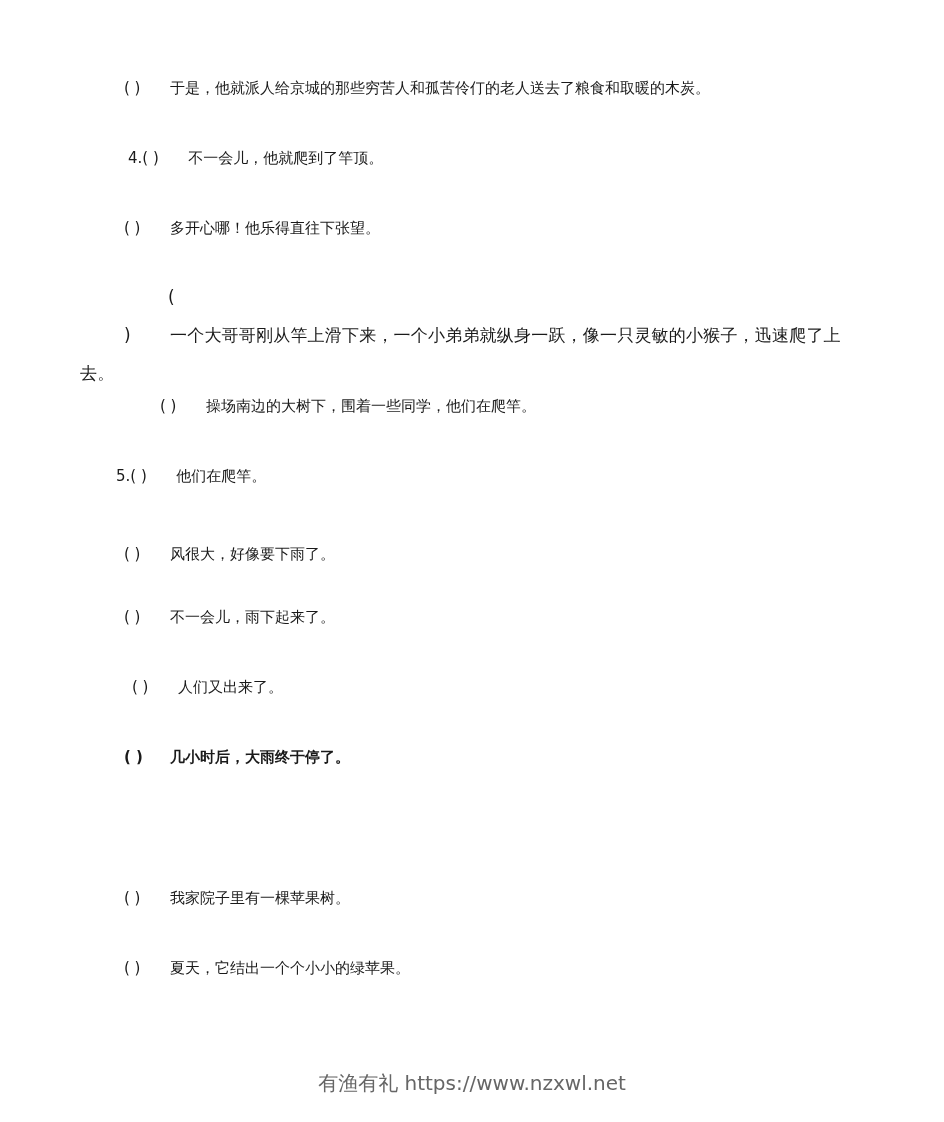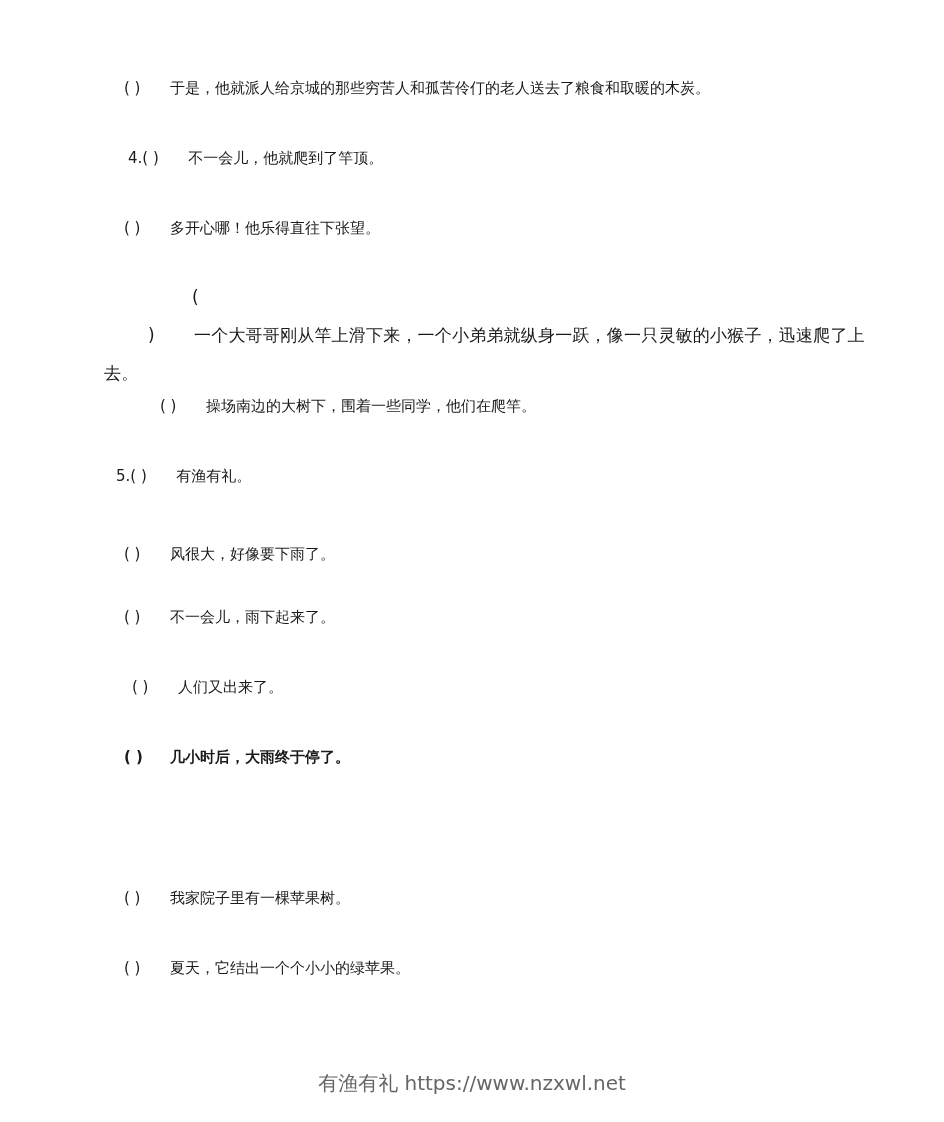--- a/index.html
+++ b/index.html
@@ -67,30 +67,30 @@
   </div>
 
   <div class="line" style="left:116px; top:146px;margin-left:12px;">
     <span class="num">4. </span><span class="paren">(   )</span><span>不一会儿，他就爬到了竿顶。</span>
   </div>
 
   <div class="line" style="left:124px; top:216px;">
     <span class="paren">(   )</span><span>多开心哪！他乐得直往下张望。</span>
   </div>
 
-  <div class="wrap-line" style="top:278px;margin-left:24px;">
+  <div class="wrap-line" style="top:278px;">
     <span class="paren" style="display:inline-block;width:46px;">(   )</span><span>一个大哥哥刚从竿上滑下来，一个小弟弟就纵身一跃，像一只灵敏的小猴子，迅速爬了上去。</span>
   </div>
 
   <div class="line" style="left:124px; top:394px;margin-left:36px;">
     <span class="paren">(   )</span><span>操场南边的大树下，围着一些同学，他们在爬竿。</span>
   </div>
 
   <div class="line" style="left:116px; top:464px;">
-    <span class="num">5. </span><span class="paren">(   )</span><span>有渔有礼。</span>
+    <span class="num">5. </span><span class="paren">(   )</span><span>他们在爬竿。</span>
   </div>
 
   <div class="line" style="left:124px; top:535px;margin-top:7px;">
     <span class="paren">(   )</span><span>风很大，好像要下雨了。</span>
   </div>
 
   <div class="line" style="left:124px; top:605px;">
     <span class="paren">(   )</span><span>不一会儿，雨下起来了。</span>
   </div>
 

